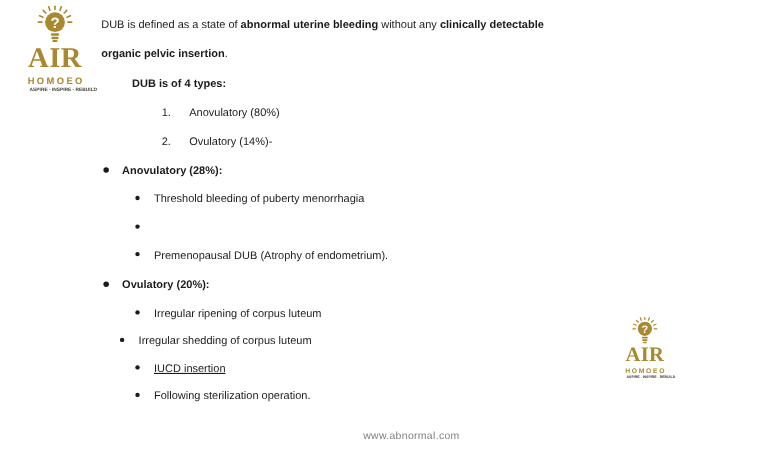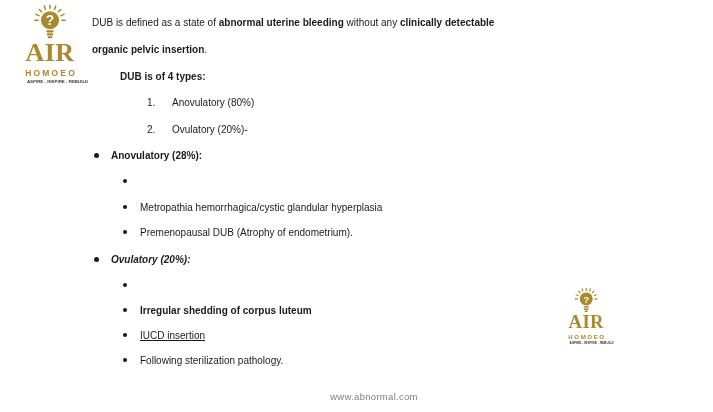--- a/index.html
+++ b/index.html
@@ -76,50 +76,50 @@
 <div class="line" style="top:42px; left:92px;">
   <span class="b">organic pelvic insertion</span><span>.</span>
 </div>
 
 <div class="line b" style="top:69px; left:120px;">DUB is of 4 types:</div>
 
 <div class="line" style="top:95px; left:147px;">
   <span class="num">1.</span><span>Anovulatory (80%)</span>
 </div>
 <div class="line" style="top:122px; left:147px;">
-  <span class="num">2.</span><span>Ovulatory (20%)-</span>
+  <span class="num">2.</span><span>Ovulatory (14%)-</span>
 </div>
 
 <div class="line" style="top:148px; left:94px;">
   <span class="dot dot1"></span><span class="b">Anovulatory (28%):</span>
 </div>
 <div class="line" style="top:174px; left:123px;">
-  <span class="dot dot2"></span>
+  <span class="dot dot2"></span><span>Threshold bleeding of puberty menorrhagia</span>
 </div>
 <div class="line" style="top:200px; left:123px;">
-  <span class="dot dot2"></span><span>Metropathia hemorrhagica/cystic glandular hyperplasia</span>
+  <span class="dot dot2"></span>
 </div>
 <div class="line" style="top:225px; left:123px;">
   <span class="dot dot2"></span><span>Premenopausal DUB (Atrophy of endometrium).</span>
 </div>
 
-<div class="line" style="top:252px; left:94px;font-style:italic;">
+<div class="line" style="top:252px; left:94px;">
   <span class="dot dot1"></span><span class="b">Ovulatory (20%):</span>
 </div>
 <div class="line" style="top:278px; left:123px;">
-  <span class="dot dot2"></span>
+  <span class="dot dot2"></span><span>Irregular ripening of corpus luteum</span>
 </div>
-<div class="line" style="top:303px; left:123px;font-weight:bold;">
+<div class="line" style="top:303px; left:109px;">
   <span class="dot dot2"></span><span>Irregular shedding of corpus luteum</span>
 </div>
 <div class="line" style="top:328px; left:123px;text-decoration:underline;">
   <span class="dot dot2"></span><span>IUCD insertion</span>
 </div>
 <div class="line" style="top:353px; left:123px;">
-  <span class="dot dot2"></span><span>Following sterilization pathology.</span>
+  <span class="dot dot2"></span><span>Following sterilization operation.</span>
 </div>
 
 <div class="logo logo-bottom">
   <svg class="bulb" viewBox="0 0 40 38" xmlns="http://www.w3.org/2000/svg">
     <g stroke="#A8892E" stroke-width="1.6" stroke-linecap="round">
       <line x1="32.5" y1="16" x2="36" y2="16"></line>
       <line x1="31.6" y1="11.2" x2="34.8" y2="9.9"></line>
       <line x1="28.8" y1="7.2" x2="31.3" y2="4.7"></line>
       <line x1="24.8" y1="4.5" x2="26.1" y2="1.2"></line>
       <line x1="20" y1="3.5" x2="20" y2="0.4"></line>

